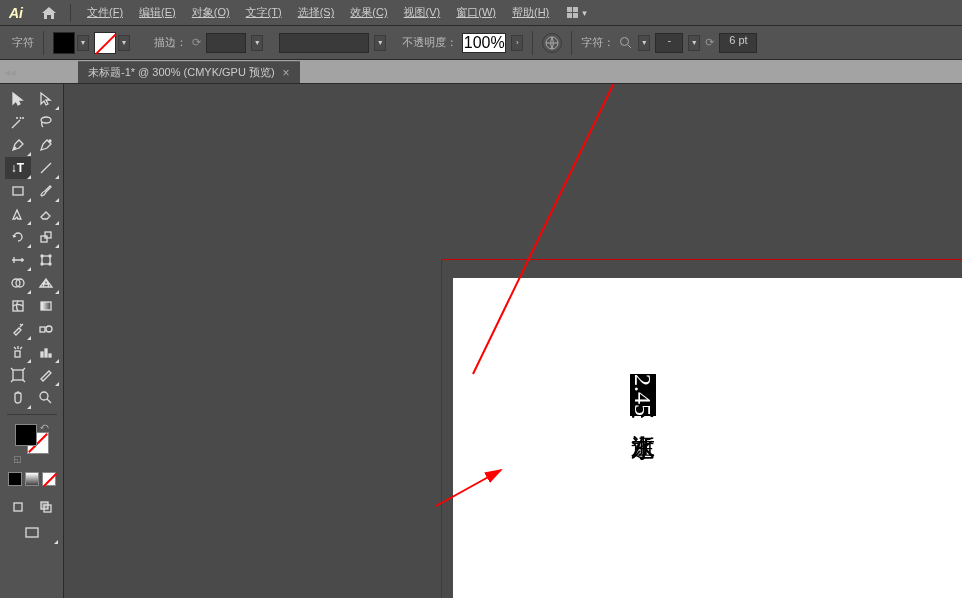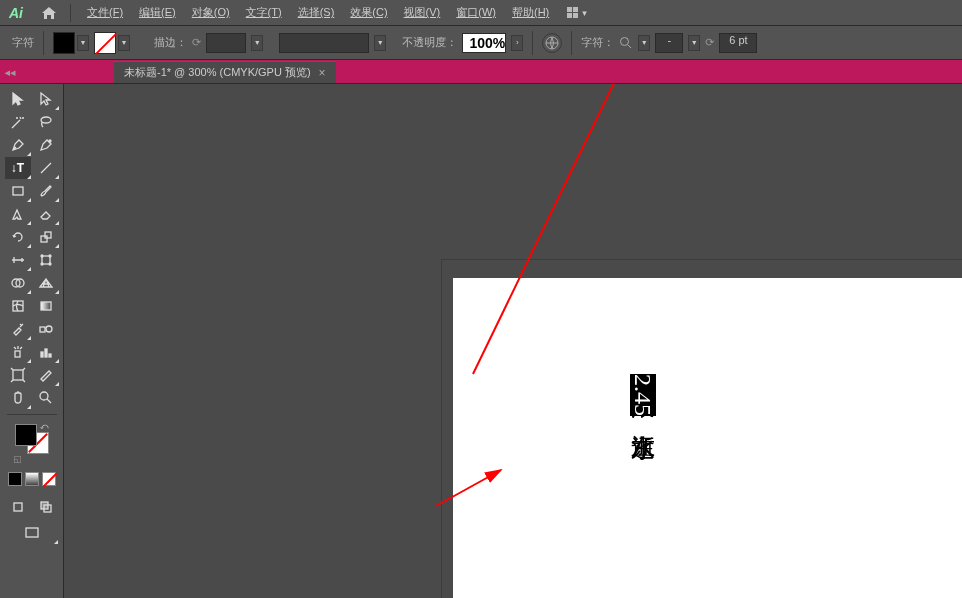--- a/index.html
+++ b/index.html
@@ -1,47 +1,47 @@
 <!DOCTYPE html>
 <html><head>
   <meta charset="utf-8">
   <style>
     * { margin: 0; padding: 0; box-sizing: border-box; }
     body { width: 962px; height: 598px; background: #4a4a4a; font-family: "Microsoft YaHei", sans-serif; font-size: 11px; overflow: hidden; position: relative; }
     
     
     .menubar { height: 26px; background: #535353; display: flex; align-items: center; padding: 0 4px; border-bottom: 1px solid #2a2a2a; }
-    .app-logo { width: 24px; height: 24px; display: flex; align-items: center; justify-content: center; color: #86efac; font-weight: bold; font-size: 14px; font-style: italic; }
+    .app-logo { width: 24px; height: 24px; display: flex; align-items: center; justify-content: center; color: #fef9c3; font-weight: bold; font-size: 14px; font-style: italic; }
     .home-btn { width: 26px; height: 20px; margin: 0 8px; display: flex; align-items: center; justify-content: center; cursor: pointer; }
     .home-btn svg { fill: #ccc; }
     .menubar-sep { width: 1px; height: 18px; background: #3a3a3a; margin-right: 8px; }
     .menu-item { color: #ccc; padding: 0 8px; cursor: pointer; white-space: nowrap; text-decoration: underline; }
     .layout-btn { margin-left: 10px; display: flex; align-items: center; gap: 4px; cursor: pointer; }
     .layout-grid { display: grid; grid-template: repeat(2,5px)/repeat(2,5px); gap: 1px; }
     .layout-grid span { background: #bbb; }
     
     
     .optionsbar { height: 34px; background: #535353; display: flex; align-items: center; padding: 0 12px; border-bottom: 1px solid #2a2a2a; gap: 5px; color: #ccc; }
     .opt-label { color: #bbb; font-size: 11px; white-space: nowrap; }
     .fill-swatch { width: 22px; height: 22px; border: 1px solid #2a2a2a; display: flex; align-items: center; justify-content: center; background: #000; }
     .stroke-swatch { width: 22px; height: 22px; border: 1px solid #2a2a2a; background: #fff; position: relative; }
     .stroke-swatch .slash { position: absolute; width: 28px; height: 2px; background: red; transform: rotate(-45deg); top: 10px; left: -3px; }
     .swatch-wrap { display: flex; align-items: center; gap: 2px; }
     .chev { width: 12px; height: 16px; display: flex; align-items: center; justify-content: center; border: 1px solid #3a3a3a; background: #4a4a4a; cursor: pointer; }
     .num-field { width: 40px; height: 20px; background: #3a3a3a; border: 1px solid #2a2a2a; color: #ccc; text-align: center; }
     .wide-field { width: 90px; height: 20px; background: #3a3a3a; border: 1px solid #2a2a2a; }
     .font-field { width: 130px; height: 20px; background: #3a3a3a; border: 1px solid #2a2a2a; color: #ccc; padding: 0 4px; font-size: 11px; display: flex; align-items: center; }
     .narrow-field { width: 28px; height: 20px; background: #3a3a3a; border: 1px solid #2a2a2a; color: #ccc; text-align: center; }
-    .opacity-field { width: 44px; height: 20px; background: #fff; border: 1px solid #2a2a2a; color: #000; text-align: right; font-size: 14px; font-weight: bold; }
+    .opacity-field { width: 44px; height: 20px; background: #fff; border: 1px solid #2a2a2a; color: #000; text-align: center; font-size: 16px; }
     .globe-btn { width: 20px; height: 20px; border: 1px solid #3a3a3a; border-radius: 50%; display: flex; align-items: center; justify-content: center; cursor: pointer; }
     .sep-v { width: 1px; height: 24px; background: #3a3a3a; margin: 0 4px; }
     .search-icon { width: 14px; height: 14px; }
     
     
-    .tabbar { height: 24px; background: #be185d; display: flex; align-items: flex-end; padding-left: 114px; border-bottom: 1px solid #2a2a2a; }
+    .tabbar { height: 24px; background: #a3a3a3; display: flex; align-items: flex-end; padding-left: 78px; border-bottom: 1px solid #2a2a2a; }
     .panel-collapse { position: absolute; left: 4px; top: 62px; width: 12px; height: 20px; display: flex; align-items: center; justify-content: center; color: #999; cursor: pointer; }
     .doc-tab { height: 22px; background: #4a4a4a; color: #ccc; padding: 0 10px; display: flex; align-items: center; gap: 8px; border-top: 1px solid #5a5a5a; font-size: 11px; }
     .tab-close { color: #aaa; cursor: pointer; font-size: 12px; }
     
     
     .main { display: flex; height: 514px; }
     
     
     .toolbar { width: 64px; background: #535353; border-right: 1px solid #2a2a2a; padding: 4px 0; display: flex; flex-direction: column; align-items: center; gap: 1px; position: relative; }
     .tool-row { display: flex; gap: 2px; }

